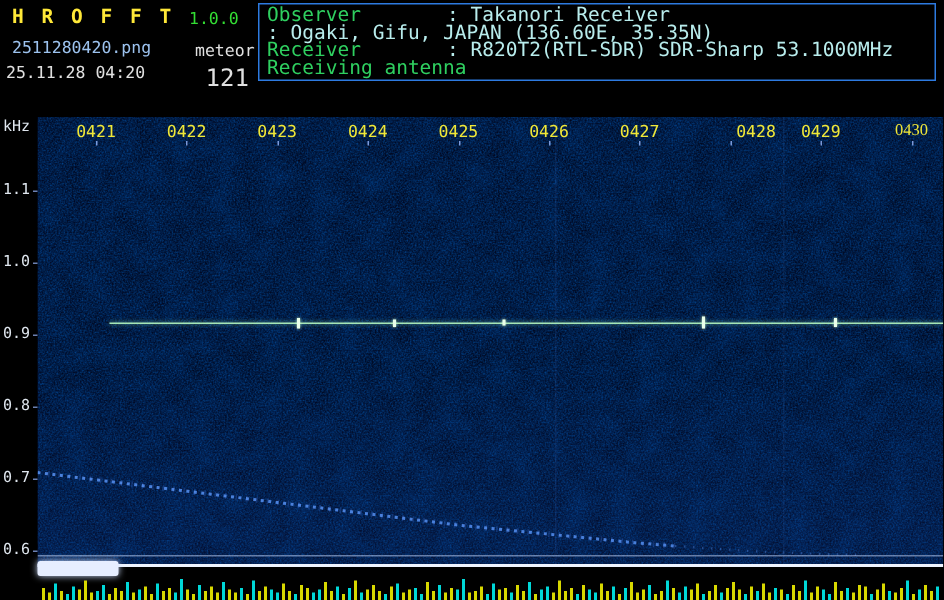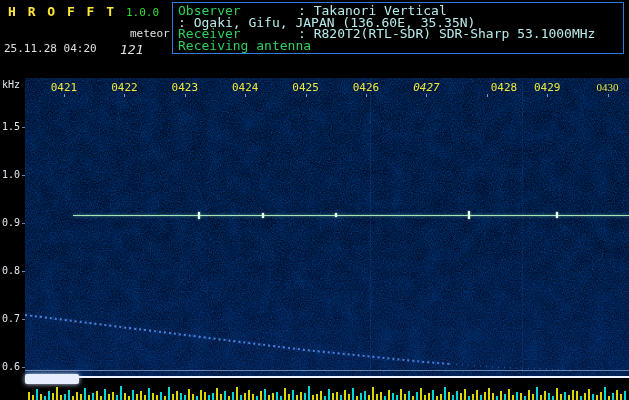--- a/index.html
+++ b/index.html
@@ -4,21 +4,21 @@
 <style>
   html,body{margin:0;padding:0;background:#000;}
   .screen{position:relative;width:629px;height:400px;background:#000;overflow:hidden;
           font-family:"DejaVu Sans Mono","Liberation Mono",monospace;}
   
   .title{position:absolute;left:8px;top:4px;color:#ffe838;font-size:13px;font-weight:bold;letter-spacing:2px;}
   .version{position:absolute;left:126px;top:6px;color:#33dd33;font-size:11px;}
   .filename{position:absolute;left:8px;top:25px;color:#9cc2ee;font-size:11px;}
   .mode{position:absolute;left:130px;top:27px;color:#e0e0e0;font-size:11px;}
   .datetime{position:absolute;left:4px;top:42px;color:#e0e0e0;font-size:11px;}
-  .count{position:absolute;left:120px;top:42px;color:#e0e0e0;font-size:13px;font-style:italic;}
+  .count{position:absolute;left:137px;top:42px;color:#e0e0e0;font-size:16px;}
   .infobox{position:absolute;left:172px;top:2px;width:452px;height:52px;border:1px solid #2d7ae0;
            padding:2px 5px;box-sizing:border-box;background:#000;}
   .inforow{display:flex;font-size:13px;line-height:11.5px;white-space:pre;}
   .inflabel{color:#2fd060;width:120px;flex:0 0 120px;}
   .infvalue{color:#b8ecec;}
   
   .unit{position:absolute;left:2px;top:79px;color:#dfe6ee;font-size:10px;}
   .ylab{position:absolute;left:0;width:20px;text-align:right;color:#dfe6ee;font-size:10px;}
   .ytick{position:absolute;left:22px;width:3px;height:1px;background:#9ab8ff;opacity:.7;}
   
@@ -38,26 +38,27 @@
         box-shadow:0 0 5px #cfe0ff;border-radius:2px;}
   .bar{position:absolute;bottom:0;width:2px;}
 </style>
 </head>
 <body>
 
 <div class="screen">
 
   <div class="title">H R O F F T</div>
   <div class="version">1.0.0</div>
+  <div class="filename">2511280420.png</div>
   <div class="mode">meteor</div>
   <div class="datetime">25.11.28 04:20</div>
   <div class="count">121</div>
 
   <div class="infobox">
-      <div class="inforow"><span class="inflabel">Observer</span><span class="infvalue">: Takanori Vertical</span></div>
+      <div class="inforow"><span class="inflabel">Observer</span><span class="infvalue">: Takanori Receiver</span></div>
       <div class="inforow"><span class="infvalue">: Ogaki, Gifu, JAPAN (136.60E, 35.35N)</span></div>
       <div class="inforow"><span class="inflabel">Receiver</span><span class="infvalue">: R820T2(RTL-SDR) SDR-Sharp 53.1000MHz</span></div>
       <div class="inforow"><span class="inflabel">Receiving antenna</span></div>
     </div>
 
   <div class="unit">kHz</div>
 
   <div class="spec">
     <svg class="noise" width="604" height="298">
       <filter id="nz">
@@ -85,21 +86,21 @@
       <div class="xlab" style="left: 99.4px;">0422</div>
       <div class="xtick" style="left: 99.4px;"></div>
       <div class="xlab" style="left: 159.8px;">0423</div>
       <div class="xtick" style="left: 159.8px;"></div>
       <div class="xlab" style="left: 220.2px;">0424</div>
       <div class="xtick" style="left: 220.2px;"></div>
       <div class="xlab" style="left: 280.6px;">0425</div>
       <div class="xtick" style="left: 280.6px;"></div>
       <div class="xlab" style="left: 341px;">0426</div>
       <div class="xtick" style="left: 341px;"></div>
-      <div class="xlab" style="left: 401.4px; font-style: italic;">0427</div>
+      <div class="xlab" style="left: 401.4px;">0427</div>
       <div class="xtick" style="left: 401.4px;"></div>
       <div class="xlab" style="left: 479px;">0428</div>
       <div class="xtick" style="left: 461.8px;"></div>
       <div class="xlab" style="left: 522.2px;">0429</div>
       <div class="xtick" style="left: 522.2px;"></div>
       <div class="xlab" style="left: 582.6px; font-family: Liberation Serif, serif;">0430</div>
       <div class="xtick" style="left: 582.6px;"></div>
       <div class="blip" style="left: 173px; top: 133.5px; height: 7px;"></div>
       <div class="blip" style="left: 237px; top: 134.5px; height: 5px;"></div>
       <div class="blip" style="left: 310px; top: 135px; height: 4px;"></div>
@@ -254,21 +255,21 @@
       <div class="bar" style="left: 571px; height: 5px; background: rgb(216, 216, 0);"></div>
       <div class="bar" style="left: 575px; height: 8px; background: rgb(216, 216, 0);"></div>
       <div class="bar" style="left: 579px; height: 13px; background: rgb(0, 216, 216);"></div>
       <div class="bar" style="left: 583px; height: 4px; background: rgb(216, 216, 0);"></div>
       <div class="bar" style="left: 587px; height: 7px; background: rgb(0, 216, 216);"></div>
       <div class="bar" style="left: 591px; height: 10px; background: rgb(216, 216, 0);"></div>
       <div class="bar" style="left: 595px; height: 6px; background: rgb(216, 216, 0);"></div>
       <div class="bar" style="left: 599px; height: 9px; background: rgb(0, 216, 216);"></div>
     </div>
 
-<div class="ylab" style="top: 121px;">1.5</div>
+<div class="ylab" style="top: 121px;">1.1</div>
     <div class="ytick" style="top: 127px;"></div>
     <div class="ylab" style="top: 169px;">1.0</div>
     <div class="ytick" style="top: 175px;"></div>
     <div class="ylab" style="top: 217px;">0.9</div>
     <div class="ytick" style="top: 223px;"></div>
     <div class="ylab" style="top: 265px;">0.8</div>
     <div class="ytick" style="top: 271px;"></div>
     <div class="ylab" style="top: 313px;">0.7</div>
     <div class="ytick" style="top: 319px;"></div>
     <div class="ylab" style="top: 361px;">0.6</div>

